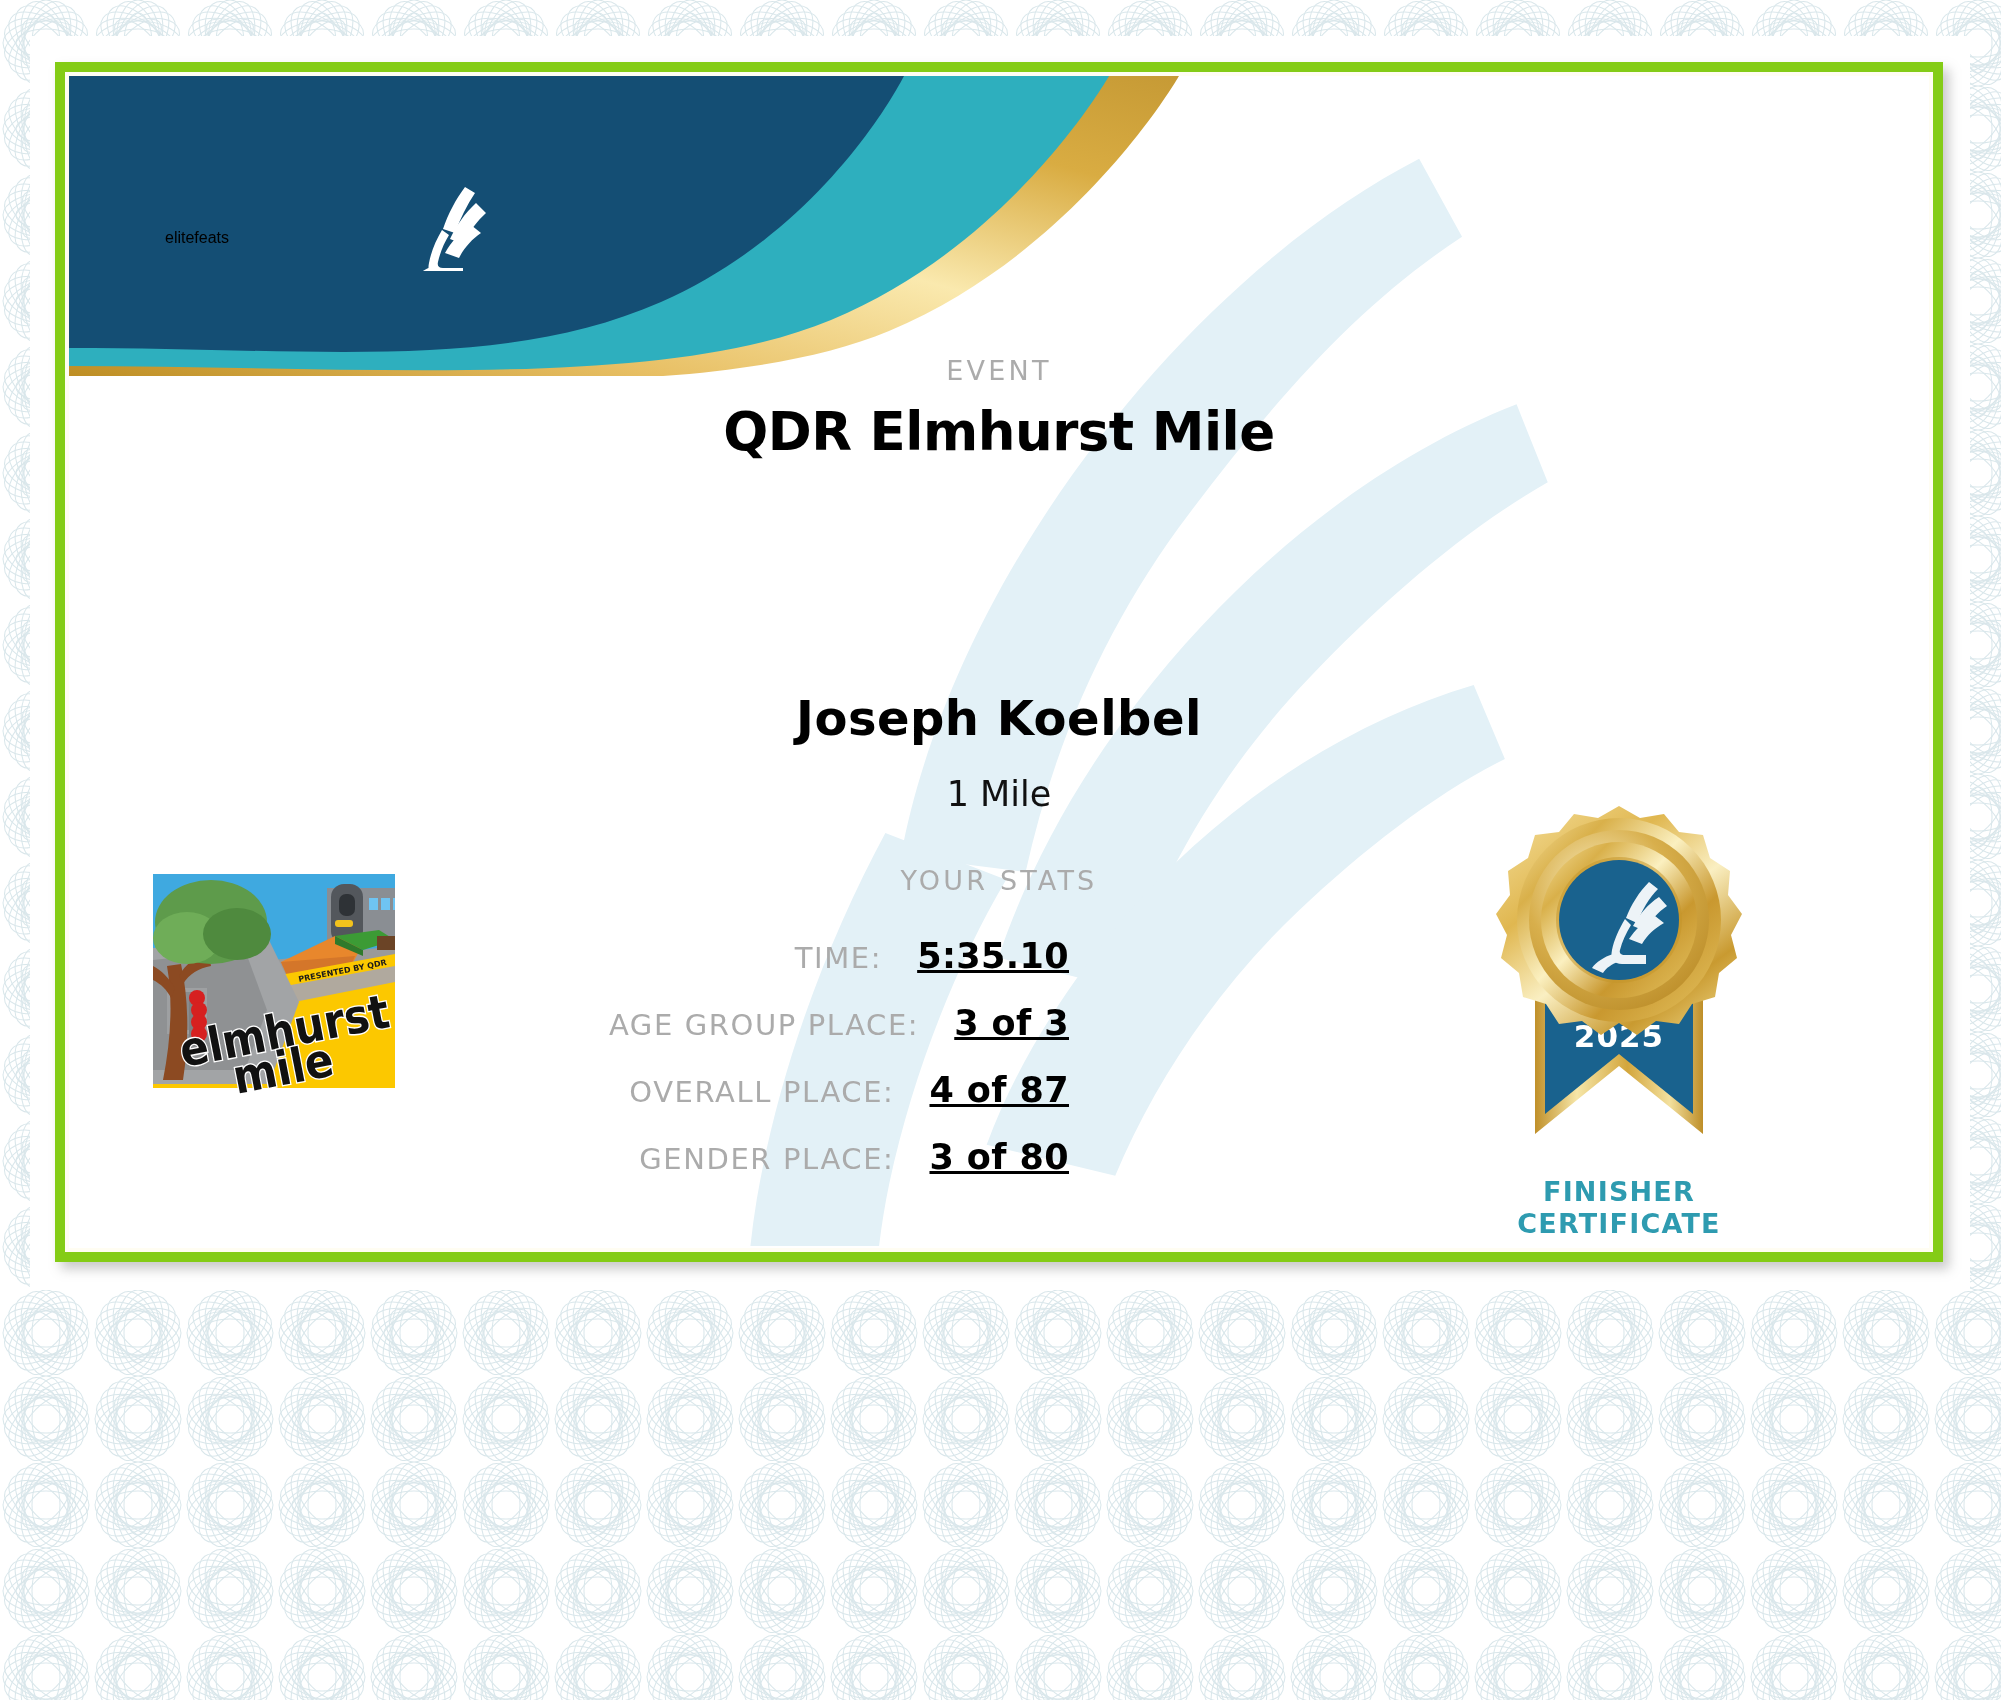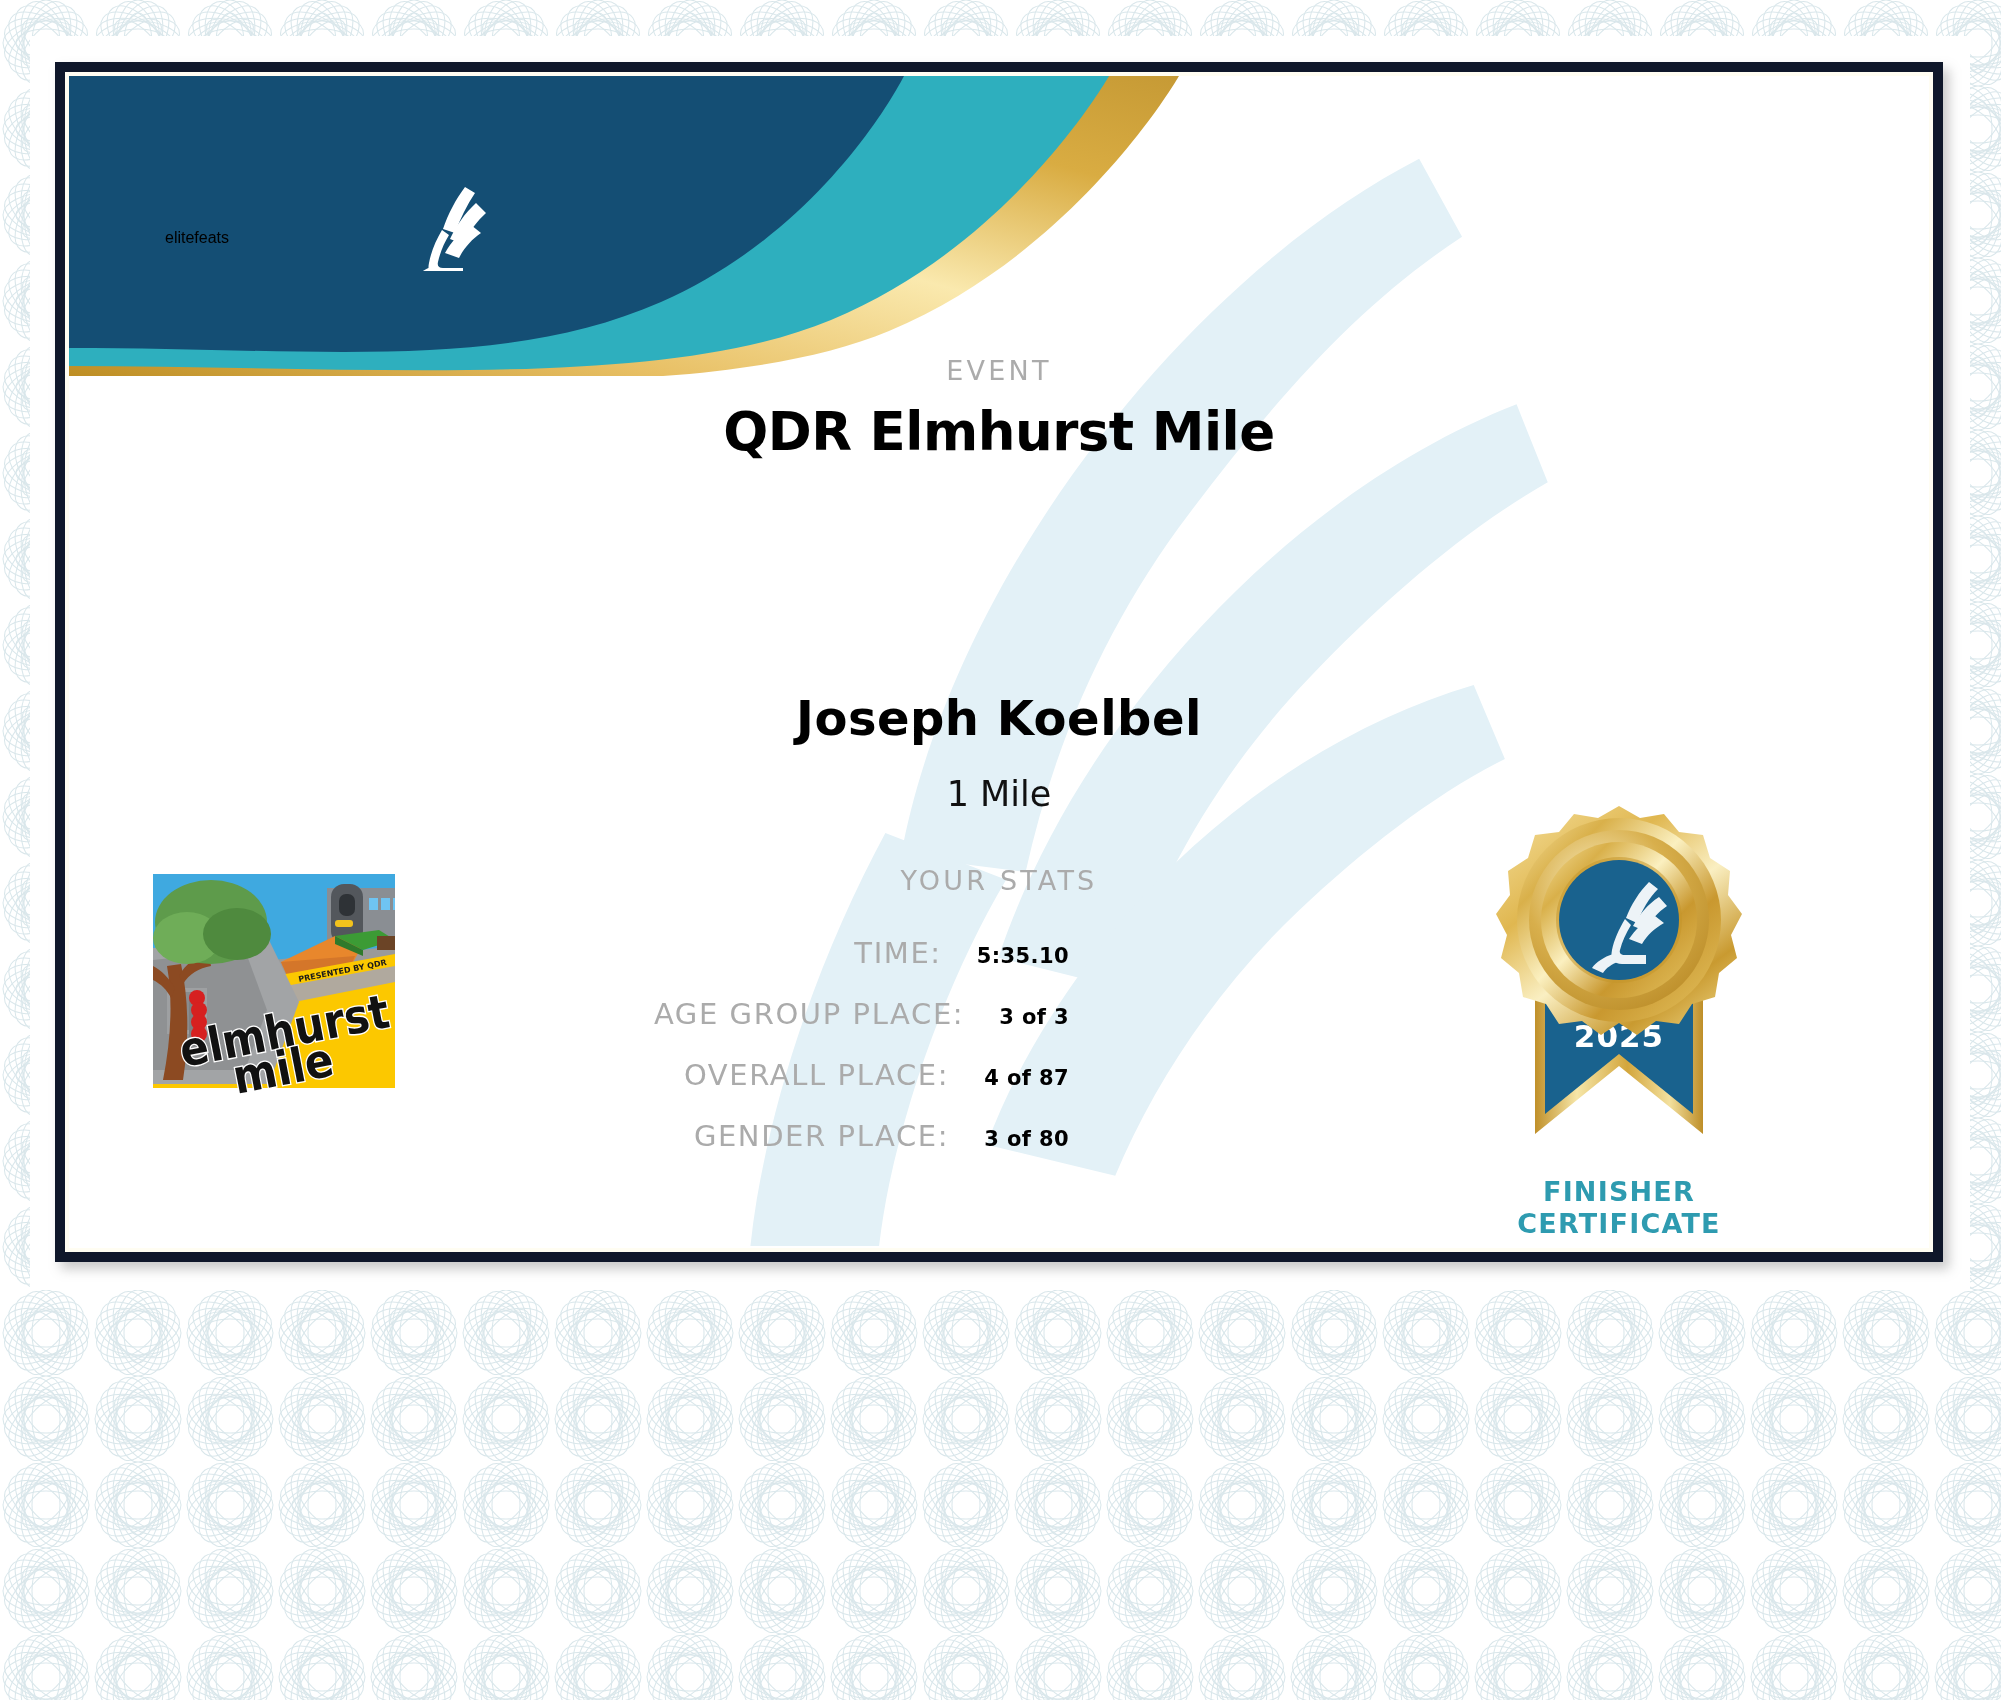--- a/index.html
+++ b/index.html
@@ -23,21 +23,21 @@
     position: absolute;
     inset: 0;
     width: 2001px; height: 1700px;
   }
 
   
   #frame {
     position: absolute;
     left: 55px; top: 62px;
     width: 1888px; height: 1200px;
-    background: #0f172a;
+    background: #84cc16;
     box-shadow: 6px 7px 11px rgba(120,120,120,0.40);
     padding: 0;
   }
   #frame-inner-line {
     position: absolute;
     left: 10px; top: 10px; right: 10px; bottom: 10px;
     background: #FFFDF2;
   }
   #paper {
     position: absolute;
@@ -137,24 +137,25 @@
   }
   .stat-label {
     color: #ABABAB;
     font-family: "DejaVu Sans", sans-serif;
     font-size: 29px;
     letter-spacing: 1.6px;
   }
   .stat-value {
     color: #000000;
     font-family: "DejaVu Sans", sans-serif;
-    font-size: 21px;
+    font-size: 35px;
     font-weight: bold;
     letter-spacing: 0.4px;
     margin-left: 11px;
+    text-decoration: underline;
   }
 
   
   #event-logo {
     position: absolute;
     left: 80px; top: 794px;
     width: 250px; height: 225px;
     border: 0;
   }
 

